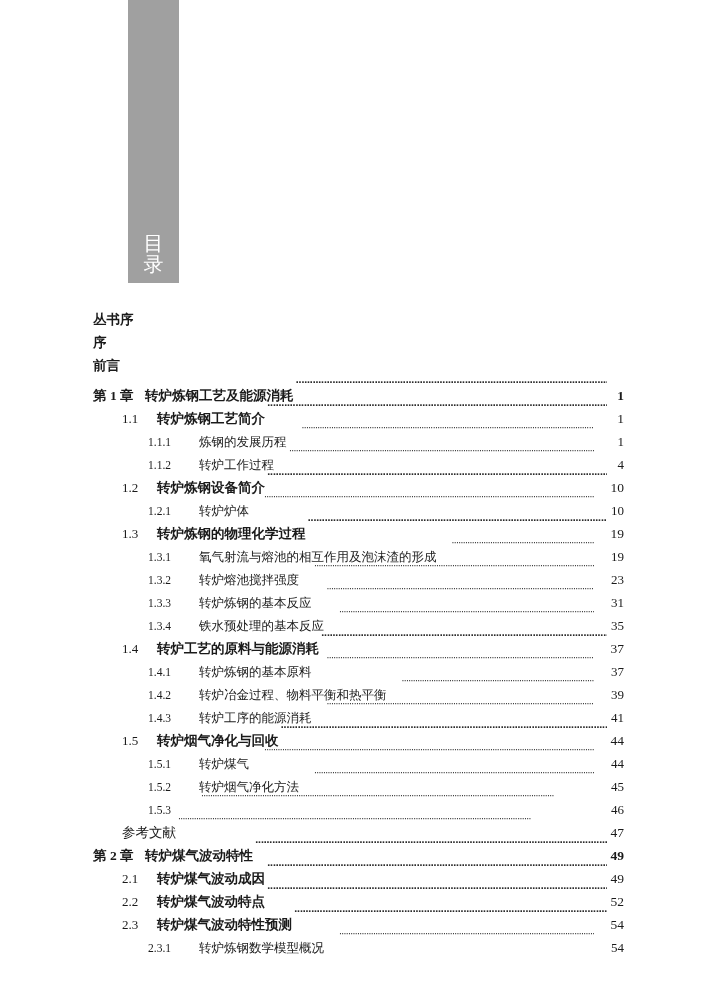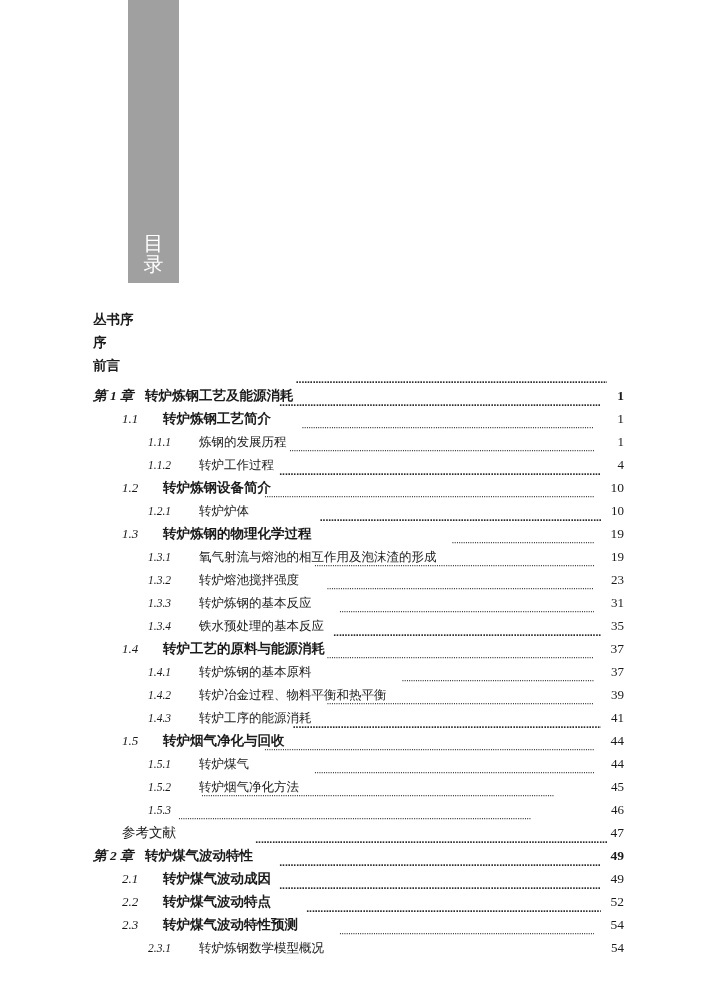--- a/index.html
+++ b/index.html
@@ -62,21 +62,20 @@
   
   .front .label {
     font-weight: bold;
     font-size: 13.5px;
   }
 
   
   .num {
     flex: 0 0 auto;
     text-align: left;
-    font-style: italic;
   }
   .title {
     flex: 0 0 auto;
   }
 
   
   .leader {
     flex: 1 1 auto;
     position: relative;
     overflow: hidden;
@@ -114,21 +113,20 @@
   .lvl-chapter .title {
     font-size: 13.5px;
   }
   .lvl-chapter .page { font-weight: bold; }
   .lvl-chapter .leader::after { bottom: 6px; }
 
   
   .lvl-2 {
     padding-left: 29px;
     font-weight: bold;
-    gap: 6px;
   }
   .lvl-2 .num {
     width: 35px;
     font-size: 13px;
     font-weight: normal;
   }
   .lvl-2 .title {
     font-size: 13.5px;
   }
   .lvl-2 .page { font-weight: normal; }

